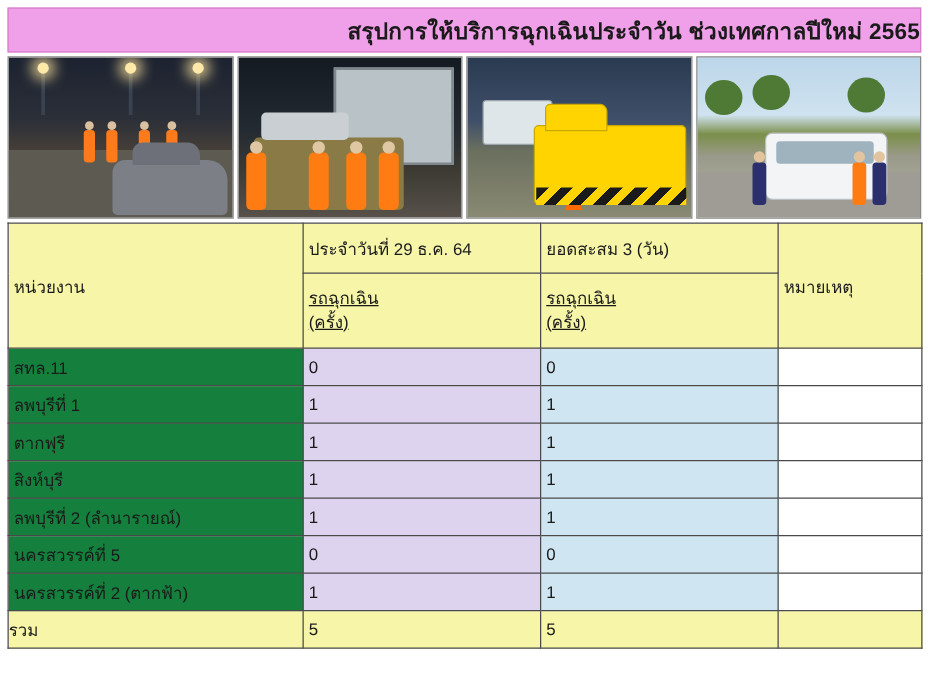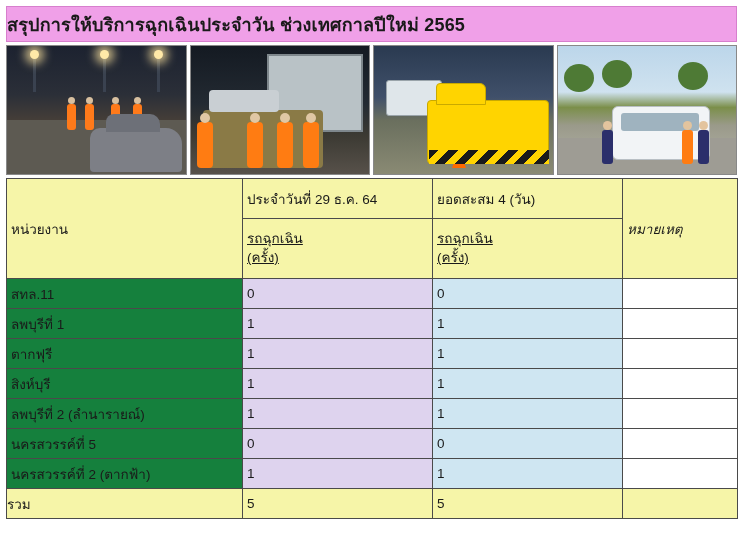--- a/index.html
+++ b/index.html
@@ -22,21 +22,21 @@
     padding: 6px 6px 0 6px;
   }
   
   .title-bar {
     width: 731px;
     height: 36px;
     background: #f0a0e8;
     border: 1px solid #d77fcd;
     display: flex;
     align-items: center;
-    justify-content: flex-start;
+    justify-content: flex-end;
     box-sizing: border-box;
   }
   .title-text {
     font-size: 18px;
     font-weight: bold;
     color: #1a1a1a;
     letter-spacing: 0.2px;
   }
   
   .photo-strip {
@@ -106,21 +106,21 @@
     box-sizing: border-box;
   }
   .col-unit   { width: 236px; }
   .col-daily  { width: 190px; }
   .col-accum  { width: 190px; }
   .col-remark { width: 115px; }
 
   .hdr-unit   { background: #f6f5a8; height: 100px; font-size: 15px; margin-left: 28px; }
   .hdr-daily  { background: #f6f5a8; }
   .hdr-accum  { background: #f6f5a8; }
-  .hdr-remark { background: #f6f5a8; font-size: 15px; font-style: italic; }
+  .hdr-remark { background: #f6f5a8; font-size: 15px; }
   .hdr-sub    { background: #f6f5a8; font-size: 14px; line-height: 1.35; text-decoration: underline; }
 
   td.unit-cell   { background: #15803d; text-align: left; padding-left: 14px; height: 30px; font-size: 14px; }
   td.daily-cell  { background: #ded3ee; height: 30px; }
   td.accum-cell  { background: #cfe6f2; height: 30px; }
   td.remark-cell { background: #ffffff; }
 
   tr.total-row td.unit-cell { background: #f6f5a8; text-align: left; padding-left: 0; }
   tr.total-row td.daily-cell { background: #f6f5a8; }
   tr.total-row td.accum-cell { background: #f6f5a8; }
@@ -182,21 +182,21 @@
     <colgroup>
       <col class="col-unit">
         <col class="col-daily">
         <col class="col-accum">
         <col class="col-remark">
     </colgroup>
     <thead>
       <tr>
         <td class="hdr-unit" rowspan="2">หน่วยงาน</td>
         <td class="hdr-daily">ประจำวันที่ 29 ธ.ค. 64</td>
-        <td class="hdr-accum">ยอดสะสม 4 (วัน)</td>
+        <td class="hdr-accum">ยอดสะสม 3 (วัน)</td>
         <td class="hdr-remark" rowspan="2">หมายเหตุ</td>
       </tr>
       <tr>
         <td class="hdr-sub">
           <div>รถฉุกเฉิน</div>
           <div>(ครั้ง)</div>
         </td>
         <td class="hdr-sub">
           <div>รถฉุกเฉิน</div>
           <div>(ครั้ง)</div>

